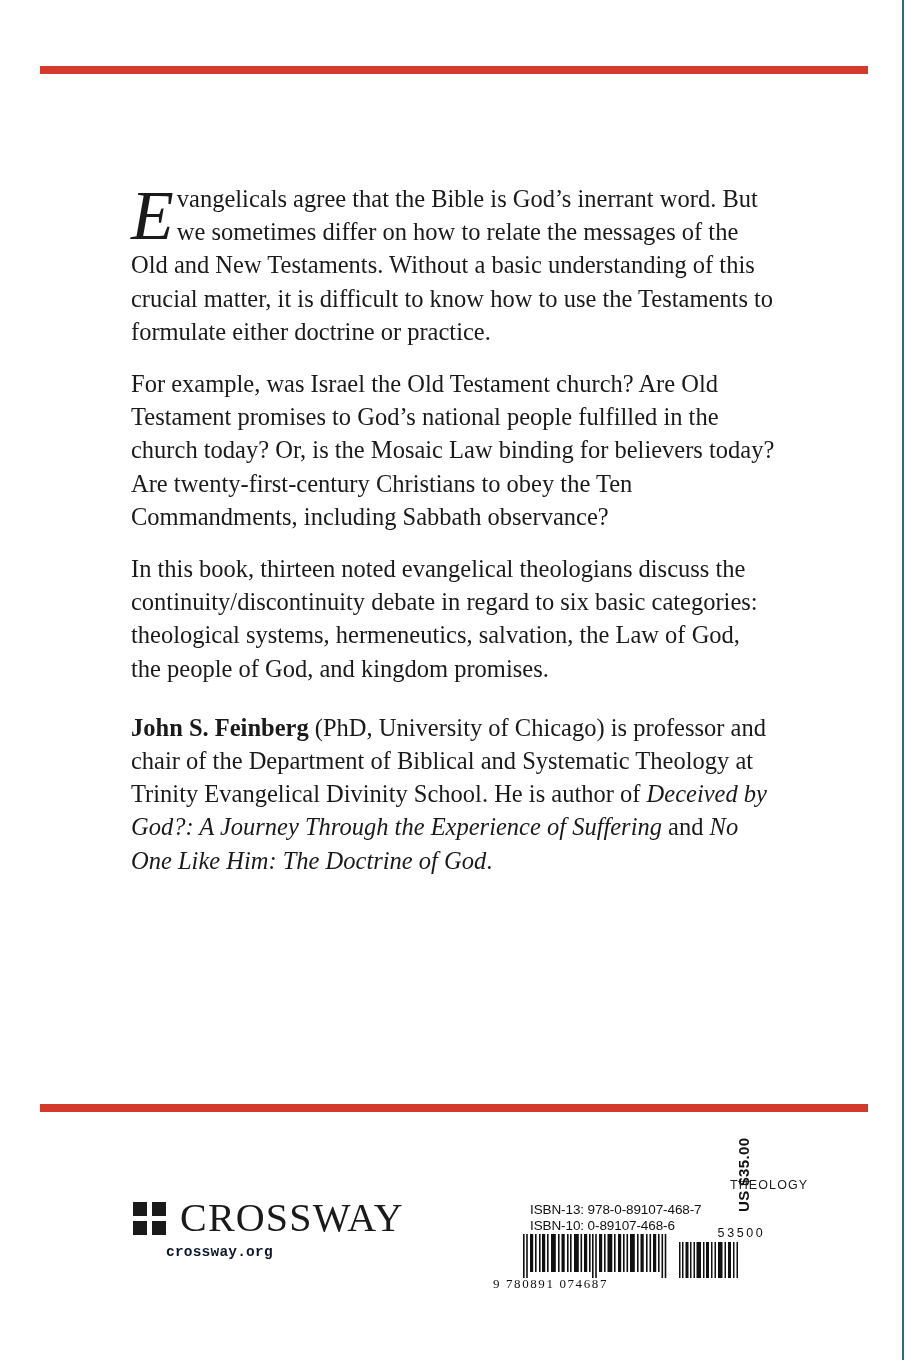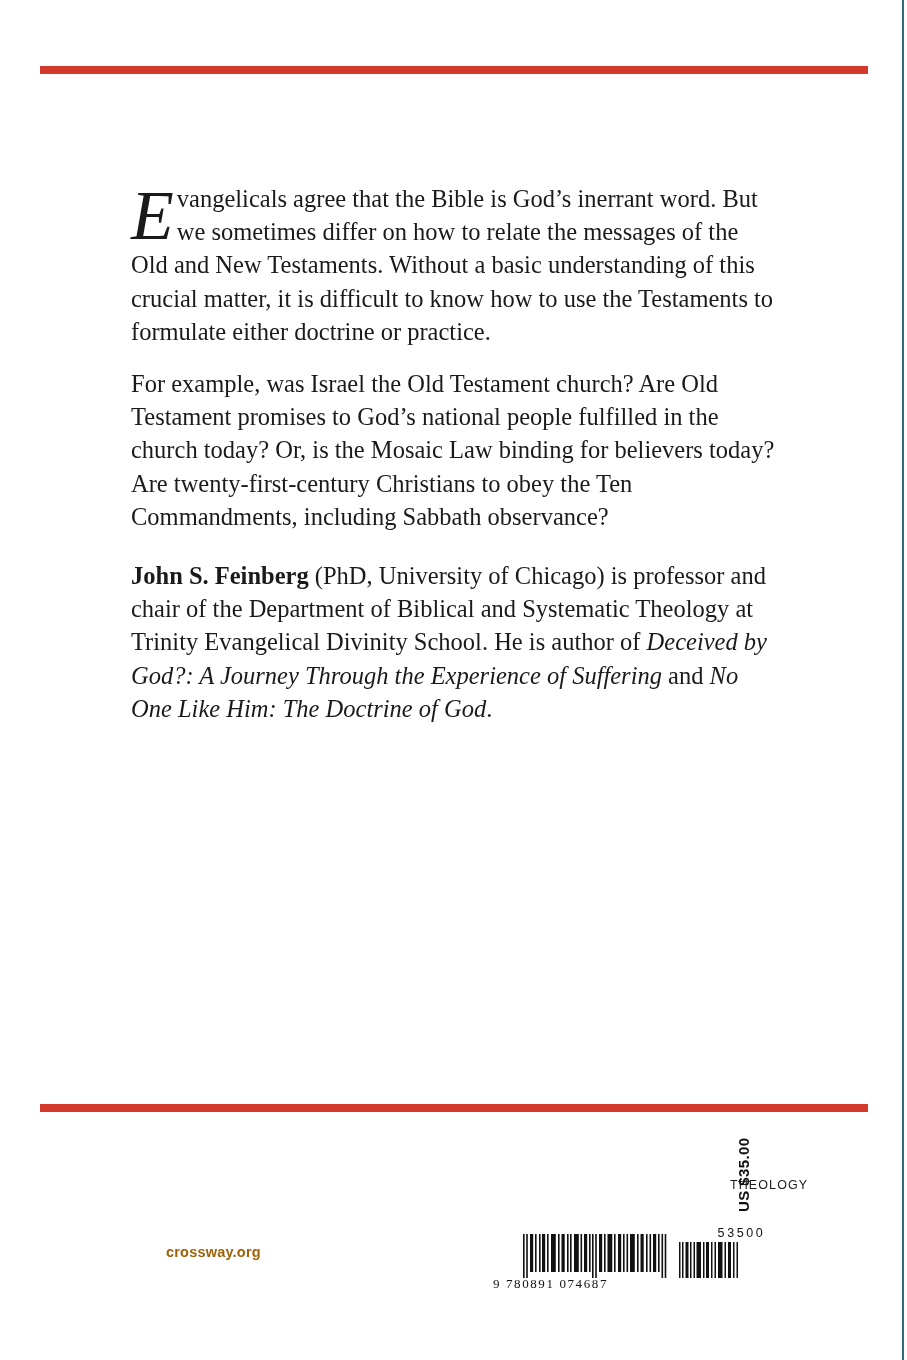--- a/index.html
+++ b/index.html
@@ -105,25 +105,25 @@
     font-family: "Liberation Serif", "DejaVu Serif", serif;
     font-size: 40px;
     letter-spacing: 1.2px;
     color: #1a1a1a;
     line-height: 1;
   }
   .logo-url {
     position: absolute;
     left: 166px;
     top: 94px;
-    font-family: Liberation Sans, sans-serif;
+    font-family: Liberation Mono, monospace;
     font-size: 14.5px;
     font-weight: bold;
     letter-spacing: 0.2px;
-    color: #a16207;
+    color: #0f172a;
   }
 
   .category {
     position: absolute;
     left: 706px;
     top: 28px;
     font-family: "Liberation Sans", "DejaVu Sans", sans-serif;
     font-size: 12.5px;
     letter-spacing: 1.1px;
     color: #1a1a1a;
@@ -205,34 +205,48 @@
   <div class="edge-right"></div>
 
   <div class="rule rule-top"></div>
 
   <div class="copy">
 
     <p class="para para-lead"><span class="dropcap">E</span><span>vangelicals agree that the Bible is God’s inerrant word. But we sometimes differ on how to relate the messages of the Old and New Testaments. Without a basic understanding of this crucial matter, it is difficult to know how to use the Testaments to formulate either doctrine or practice.</span></p>
 
     <p class="para">For example, was Israel the Old Testament church? Are Old Testament promises to God’s national people fulfilled in the church today? Or, is the Mosaic Law binding for believers today? Are twenty-first-century Christians to obey the Ten Commandments, including Sabbath observance?</p>
 
+    <p class="para">In this book, thirteen noted evangelical theologians discuss the continuity/discontinuity debate in regard to six basic categories: theological systems, hermeneutics, salvation, the Law of God, the people of God, and kingdom promises.</p>
 
 
     <p class="para bio"><b>John S. Feinberg</b><span> (PhD, University of Chicago) is professor and chair of the Department of Biblical and Systematic Theology at Trinity Evangelical Divinity School. He is author of </span><i>Deceived by God?: A Journey Through the Experience of Suffering</i><span> and </span><i>No One Like Him: The Doctrine of God</i><span>.</span></p>
 
   </div>
 
   <div class="rule rule-bottom"></div>
 
   <div class="footer">
 
+    <div class="logo">
+      <span class="logo-mark">
+        <i></i>
+          <i></i>
+          <i></i>
+          <i></i>
+      </span>
+      <span class="logo-word">CROSSWAY</span>
+    </div>
     <div class="logo-url">crossway.org</div>
 
     <div class="category">THEOLOGY</div>
 
+    <div class="isbn-block">
+      <div>ISBN-13: 978-0-89107-468-7</div>
+      <div>ISBN-10: 0-89107-468-6</div>
+    </div>
 
     <div class="barcode-main">
       <svg class="bars" viewBox="0 0 146 44" preserveAspectRatio="none" aria-hidden="true">
         <rect x="0" y="0" width="146" height="44" fill="#ffffff"></rect>
         <g fill="#111111">
           <rect x="2" y="0" width="1.6" height="44"></rect>
             <rect x="5.2" y="0" width="1.6" height="44"></rect>
           <rect x="9" y="0" width="3.2" height="38"></rect>
             <rect x="14" y="0" width="1.6" height="38"></rect>
           <rect x="18" y="0" width="1.6" height="38"></rect>

